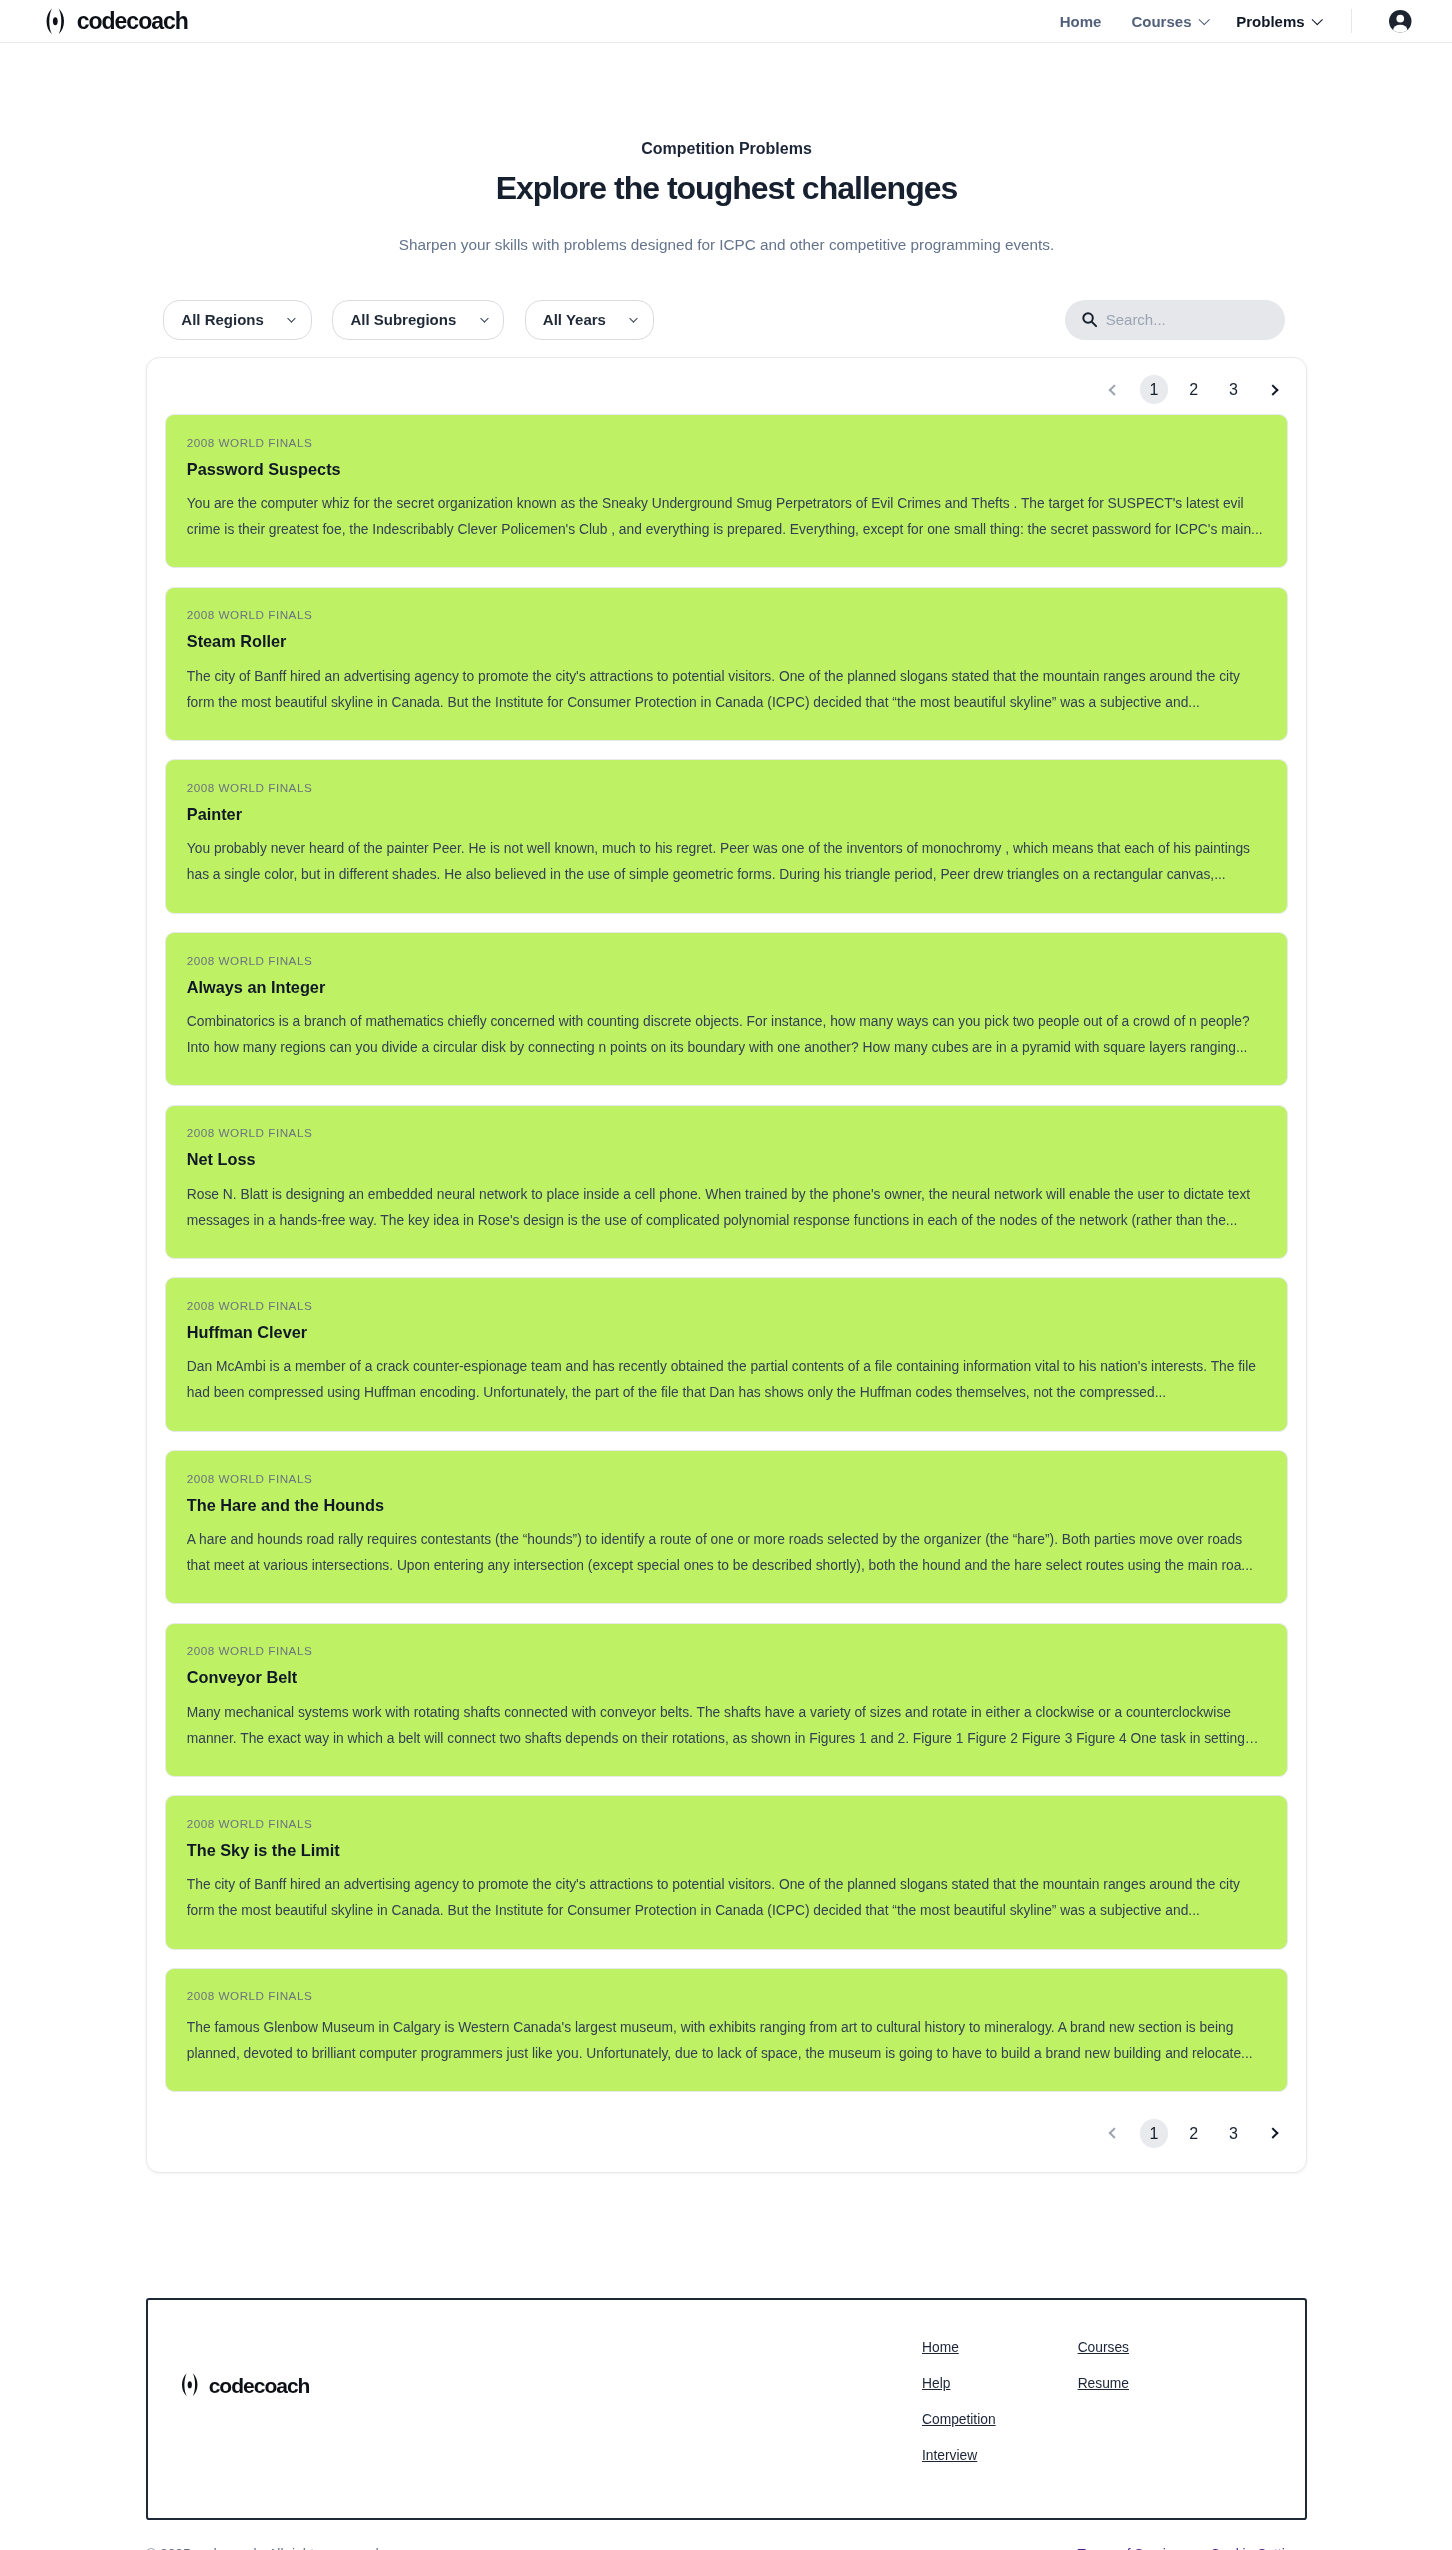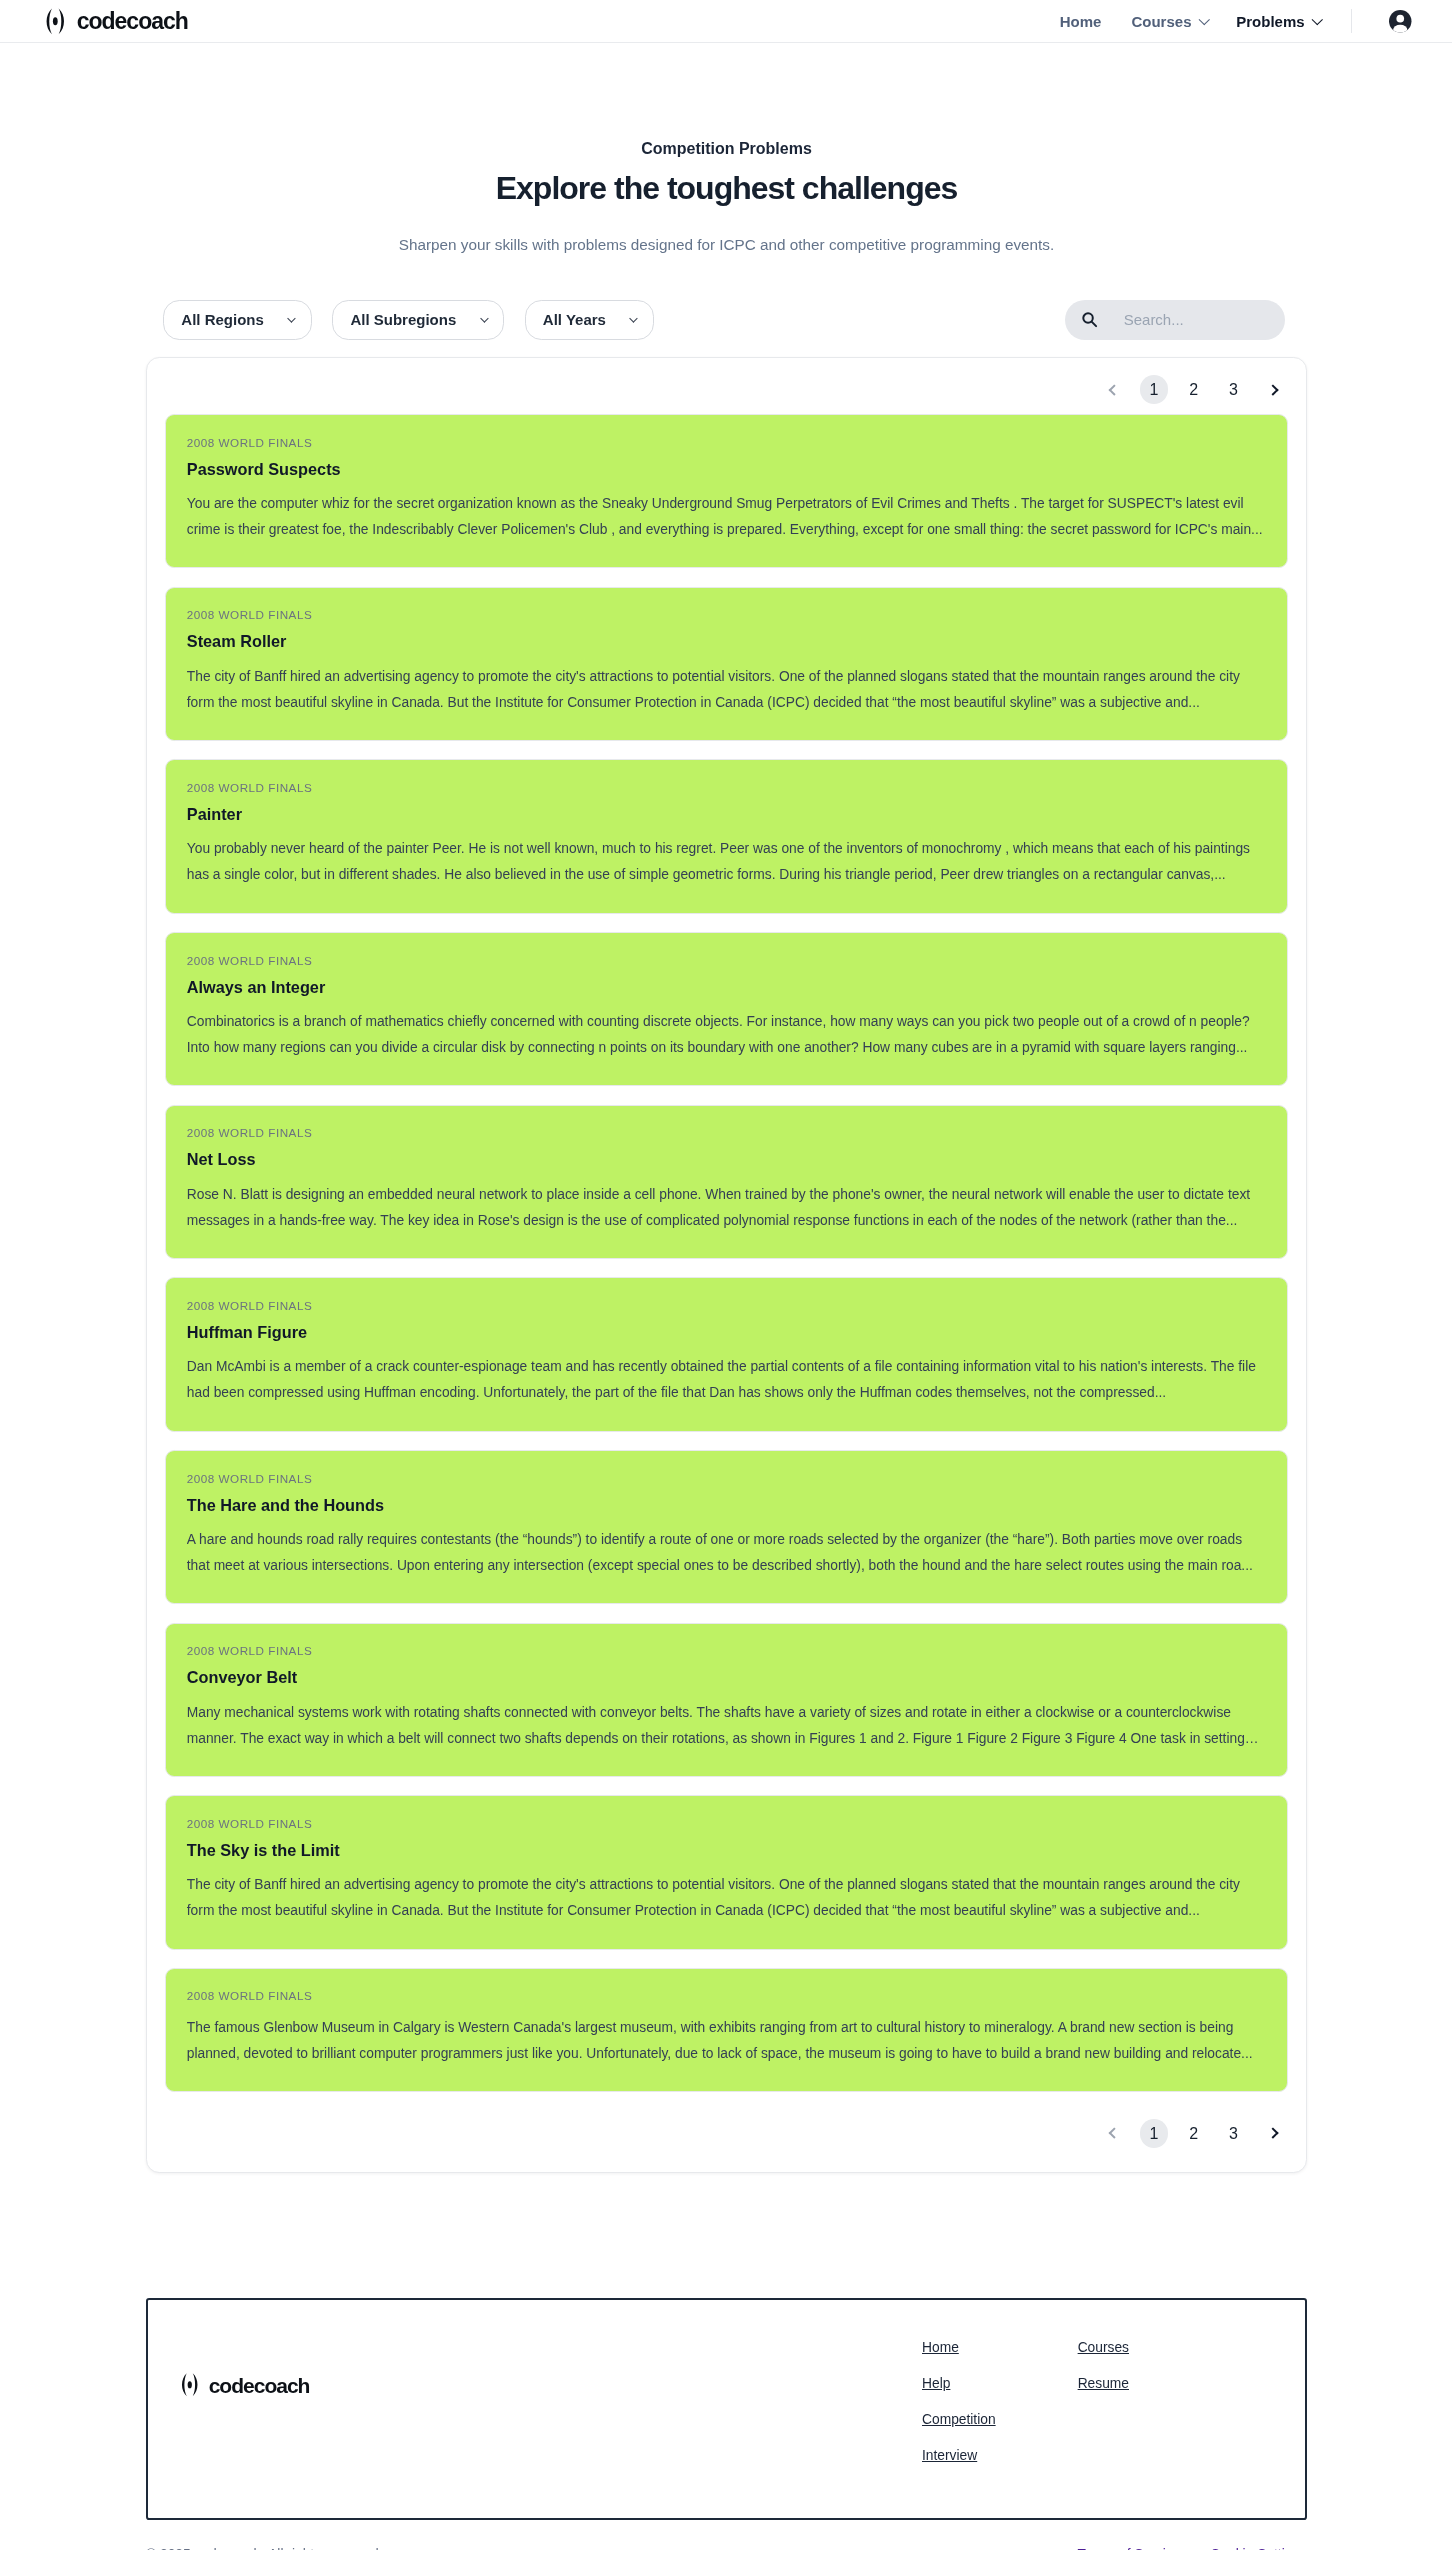--- a/index.html
+++ b/index.html
@@ -23,21 +23,21 @@
   .eyebrow { font-size:16px; font-weight:700; color:#1b2537; }
   .hero h1 { margin-top:12.2px; font-size:32px; font-weight:800; letter-spacing:-1px; color:#16202e; }
   .hero-sub { margin-top:28.6px; font-size:15.3px; color:#64748b; }
 
   
   .filters { margin:46px 168px 0 163px; display:flex; align-items:flex-end; gap:20.4px; }
   .pill { height:40px; padding:0 17.3px; border:1px solid #d8dbe0; border-radius:16.3px; background:#fff; display:flex; align-items:center; gap:23.5px; font-size:15px; font-weight:600; color:#1f2937; cursor:pointer; }
   .pill .chev { width:6.1px; height:6.1px; border-width:1.5px; color:#394150; }
   .search { margin-left:auto; width:220px; height:40px; background:#e5e7eb; border-radius:20.4px; display:flex; align-items:center; padding:0 15.3px; }
   .search svg { flex:0 0 auto; }
-  .search input { border:none; outline:none; background:transparent; font-size:15px; color:#374151; margin-left:25px; width:100%; font-family:inherit; }
+  .search input { border:none; outline:none; background:transparent; font-size:15px; color:#374151; margin-left:7px; width:100%; font-family:inherit; }
   .search input::placeholder { color:#9aa4b2; }
 
   
   .panel { width:1161px; margin:17.3px auto 0; background:#fff; border:0.5px solid #e7e9ec; border-radius:13.3px; box-shadow:0 1px 3.1px rgba(16,24,40,.06); padding:7.1px 18.4px 15.3px; }
   .pagination { display:flex; justify-content:flex-end; align-items:center; gap:11.2px; height:49px; }
   .pg-btn { width:28.6px; height:28.6px; display:flex; align-items:center; justify-content:center; font-size:16px; color:#16202e; border-radius:50%; cursor:pointer; }
   .pg-btn.current { background:#e8eaed; }
   .pg-chev { width:8.2px; height:8.2px; border-right:2px solid #101828; border-bottom:2px solid #101828; display:inline-block; }
   .pg-chev.left { transform:rotate(135deg); border-color:#9ca3af; }
   .pg-chev.right { transform:rotate(-45deg); }
@@ -172,21 +172,21 @@
   </div>
 
   <div class="card">
     <div class="card-tag">2008 WORLD FINALS</div>
     <div class="card-title">Net Loss</div>
     <div class="card-desc">Rose N. Blatt is designing an embedded neural network to place inside a cell phone. When trained by the phone's owner, the neural network will enable the user to dictate text messages in a hands-free way. The key idea in Rose's design is the use of complicated polynomial response functions in each of the nodes of the network (rather than the...</div>
   </div>
 
   <div class="card">
     <div class="card-tag">2008 WORLD FINALS</div>
-    <div class="card-title">Huffman Figure</div>
+    <div class="card-title">Huffman Clever</div>
     <div class="card-desc">Dan McAmbi is a member of a crack counter-espionage team and has recently obtained the partial contents of a file containing information vital to his nation's interests. The file had been compressed using Huffman encoding. Unfortunately, the part of the file that Dan has shows only the Huffman codes themselves, not the compressed...</div>
   </div>
 
   <div class="card">
     <div class="card-tag">2008 WORLD FINALS</div>
     <div class="card-title">The Hare and the Hounds</div>
     <div class="card-desc">A hare and hounds road rally requires contestants (the “hounds”) to identify a route of one or more roads selected by the organizer (the “hare”). Both parties move over roads that meet at various intersections. Upon entering any intersection (except special ones to be described shortly), both the hound and the hare select routes using the main roa...</div>
   </div>
 
   <div class="card">

